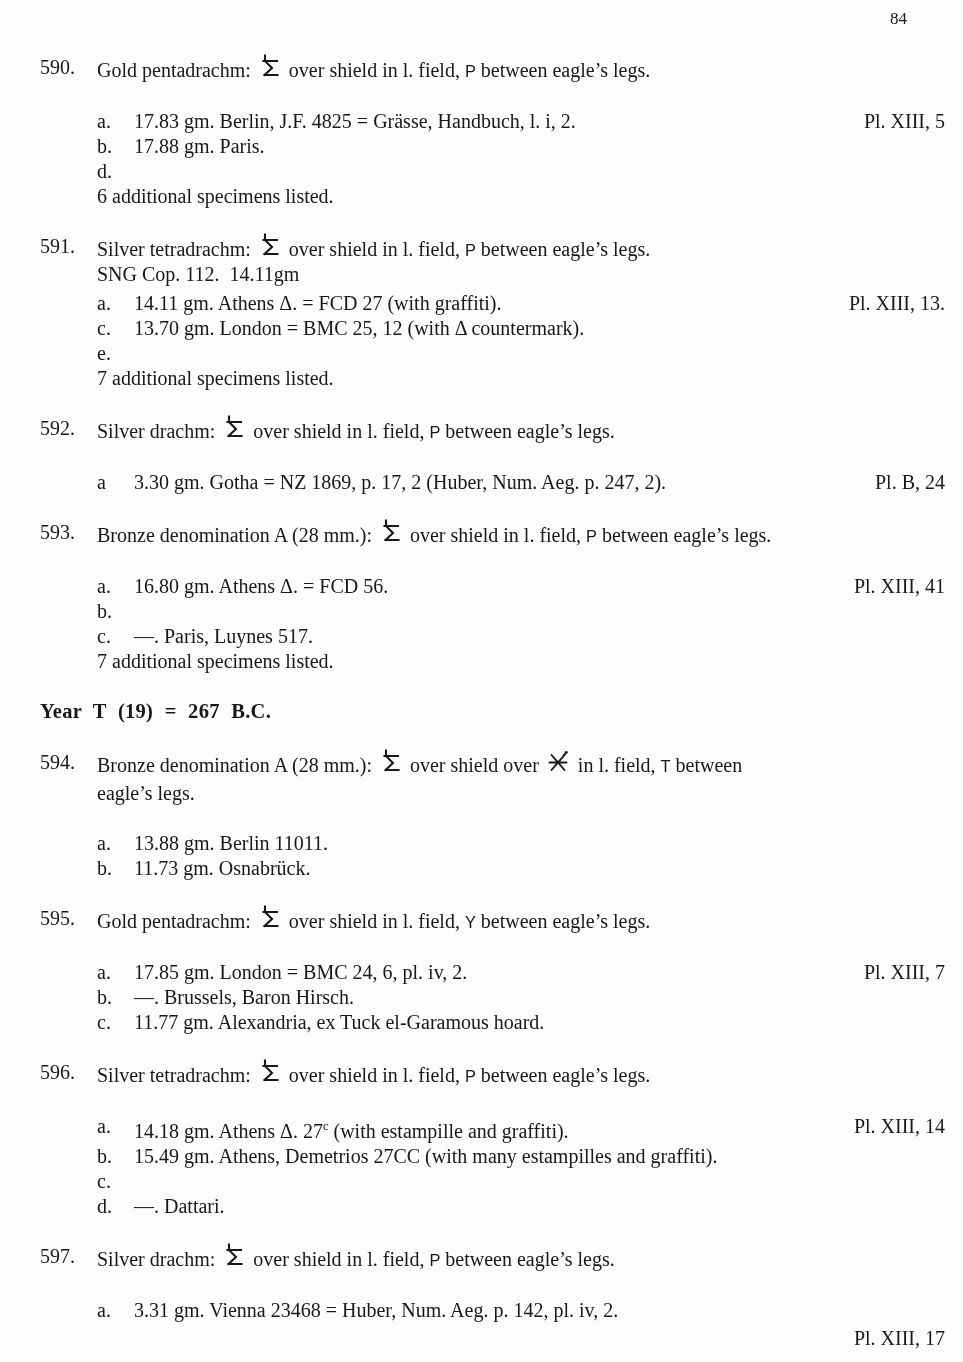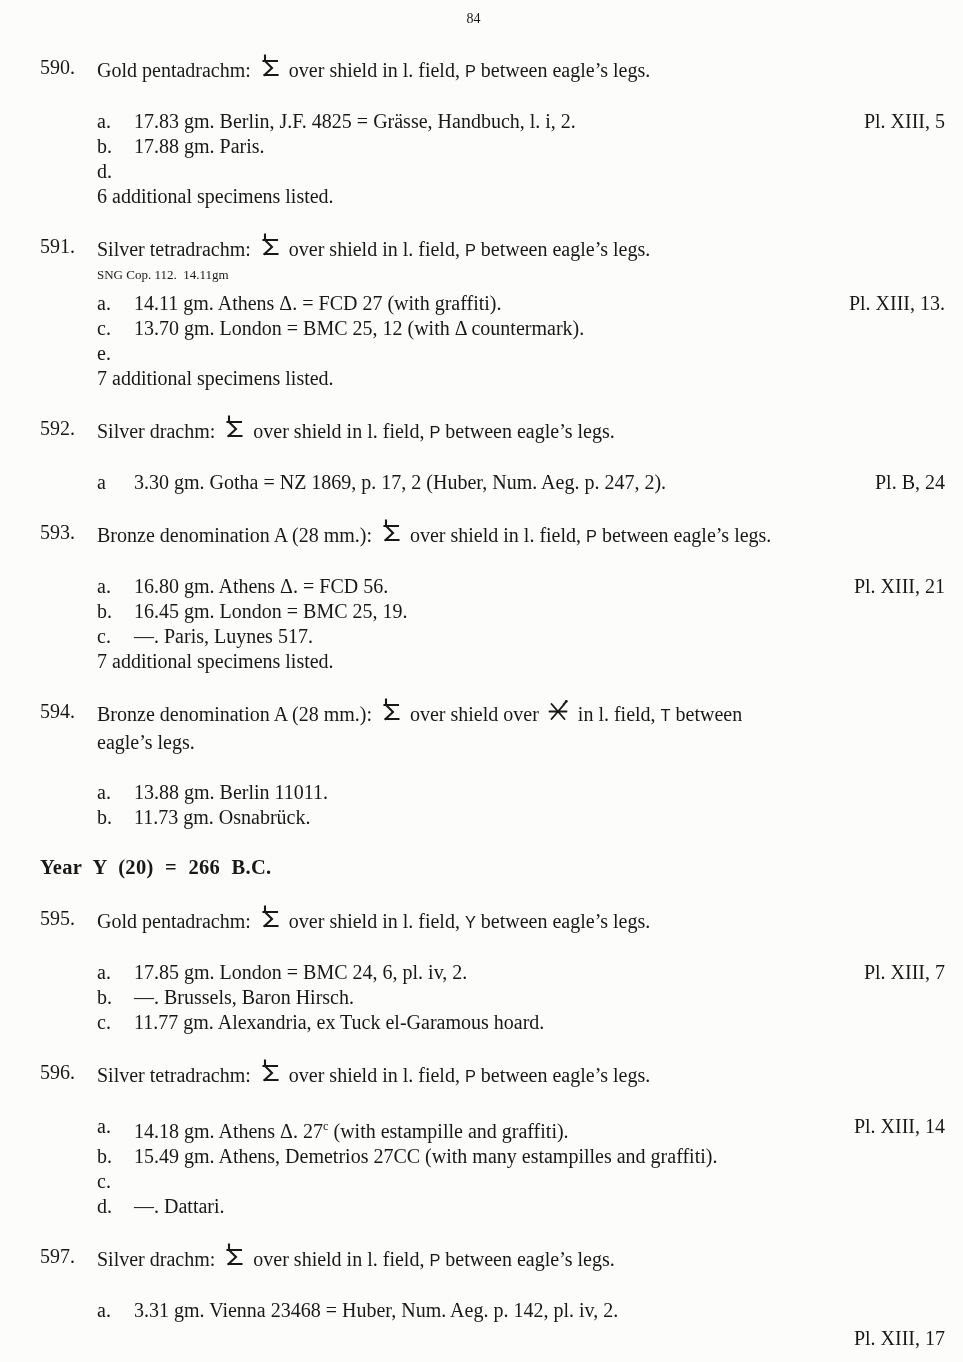--- a/index.html
+++ b/index.html
@@ -7,29 +7,29 @@
   body {
     width: 963px; height: 1362px;
     background: #fcfcfa;
     color: #181818;
     font-family: "Liberation Serif", serif;
     font-size: 20px;
     overflow: hidden;
   }
   .page { padding: 8px 18px 0 40px; width: 963px; }
   .pagenum {
-    text-align: center; padding-right: 38px;
-    font-size: 14px; line-height: 22px;
+    text-align: right; padding-right: 38px;
+    font-size: 17px; line-height: 22px;
   }
   .block { margin-top: 24px; }
   .heading-row { display: flex; line-height: 27px; }
   .entry-num { width: 57px; flex-shrink: 0; }
   .heading { flex: 1; }
   .note {
-    margin-left: 57px; font-size: 13px; line-height: 21px;
+    margin-left: 57px; font-size: 20px; line-height: 21px;
     white-space: pre-wrap;
   }
   .spec-group { margin-top: 24px; }
   .spec-group.tight { margin-top: 6px; }
   .spec-row { display: flex; margin-left: 57px; line-height: 25px; }
   .spec-letter { width: 37px; flex-shrink: 0; }
   .spec-text { padding-right: 10px; text-align: right; }
   .spec-plate { margin-left: auto; white-space: nowrap; }
   .spec-footer { margin-left: 57px; line-height: 25px; }
   .year-heading {
@@ -118,33 +118,33 @@
         <div class="heading-row">
           <span class="entry-num">593.</span>
           <div class="heading"><span>Bronze denomination A (28 mm.): </span><span class="mono"><svg width="18" height="27" viewBox="0 0 18 27">
                 <path d="M4 7 L4 1.5 M2.5 7 L16 7 M4 7 L11 14 L3.5 21 M3.5 21 L16.5 21" fill="none" stroke="#181818" stroke-width="2.1" stroke-linecap="square"></path>
               </svg></span><span> over shield in l. field, </span><span class="sans">P</span><span> between eagle’s legs.</span></div>
         </div>
         <div class="spec-group">
           <div class="spec-row">
             <span class="spec-letter">a.</span>
             <span class="spec-text"><span>16.80 gm. Athens Δ. = FCD 56.</span></span>
-            <span class="spec-plate">Pl. XIII, 21</span>
-          </div>
-          <div class="spec-row">
-            <span class="spec-letter">b.</span>
-            <span class="spec-text"><span>16.45 gm. London = BMC 25, 19.</span></span>
+            <span class="spec-plate">Pl. XIII, 41</span>
+          </div>
+          <div class="spec-row">
+            <span class="spec-letter">b.</span>
           </div>
           <div class="spec-row">
             <span class="spec-letter">c.</span>
             <span class="spec-text"><span>—. Paris, Luynes 517.</span></span>
           </div>
           <div class="spec-footer">7 additional specimens listed.</div>
         </div>
       </div>
+      <div class="block year-heading">Year T (19) = 267 B.C.</div>
       <div class="block entry">
         <div class="heading-row">
           <span class="entry-num">594.</span>
           <div class="heading"><span>Bronze denomination A (28 mm.): </span><span class="mono"><svg width="18" height="27" viewBox="0 0 18 27">
                 <path d="M4 7 L4 1.5 M2.5 7 L16 7 M4 7 L11 14 L3.5 21 M3.5 21 L16.5 21" fill="none" stroke="#181818" stroke-width="2.1" stroke-linecap="square"></path>
               </svg></span><span> over shield over </span><span class="xmono"><svg width="21" height="25" viewBox="0 0 21 25">
                 <path d="M3.5 5 L16.5 20 M16.5 5 L3.5 20 M1.5 12.5 L18.5 12.5 M15.5 5.5 L18 2.8" fill="none" stroke="#181818" stroke-width="1.9" stroke-linecap="round"></path>
                 <circle cx="18.3" cy="2.3" r="1.4" fill="#181818"></circle>
               </svg></span><span> in l. field, </span><span class="sans">T</span><span> between</span><br><span>eagle’s legs.</span></div>
         </div>
@@ -152,21 +152,20 @@
           <div class="spec-row">
             <span class="spec-letter">a.</span>
             <span class="spec-text"><span>13.88 gm. Berlin 11011.</span></span>
           </div>
           <div class="spec-row">
             <span class="spec-letter">b.</span>
             <span class="spec-text"><span>11.73 gm. Osnabrück.</span></span>
           </div>
         </div>
       </div>
-      <div class="block year-heading">Year Y (20) = 266 B.C.</div>
       <div class="block entry">
         <div class="heading-row">
           <span class="entry-num">595.</span>
           <div class="heading"><span>Gold pentadrachm: </span><span class="mono"><svg width="18" height="27" viewBox="0 0 18 27">
                 <path d="M4 7 L4 1.5 M2.5 7 L16 7 M4 7 L11 14 L3.5 21 M3.5 21 L16.5 21" fill="none" stroke="#181818" stroke-width="2.1" stroke-linecap="square"></path>
               </svg></span><span> over shield in l. field, </span><span class="sans">Y</span><span> between eagle’s legs.</span></div>
         </div>
         <div class="spec-group">
           <div class="spec-row">
             <span class="spec-letter">a.</span>

